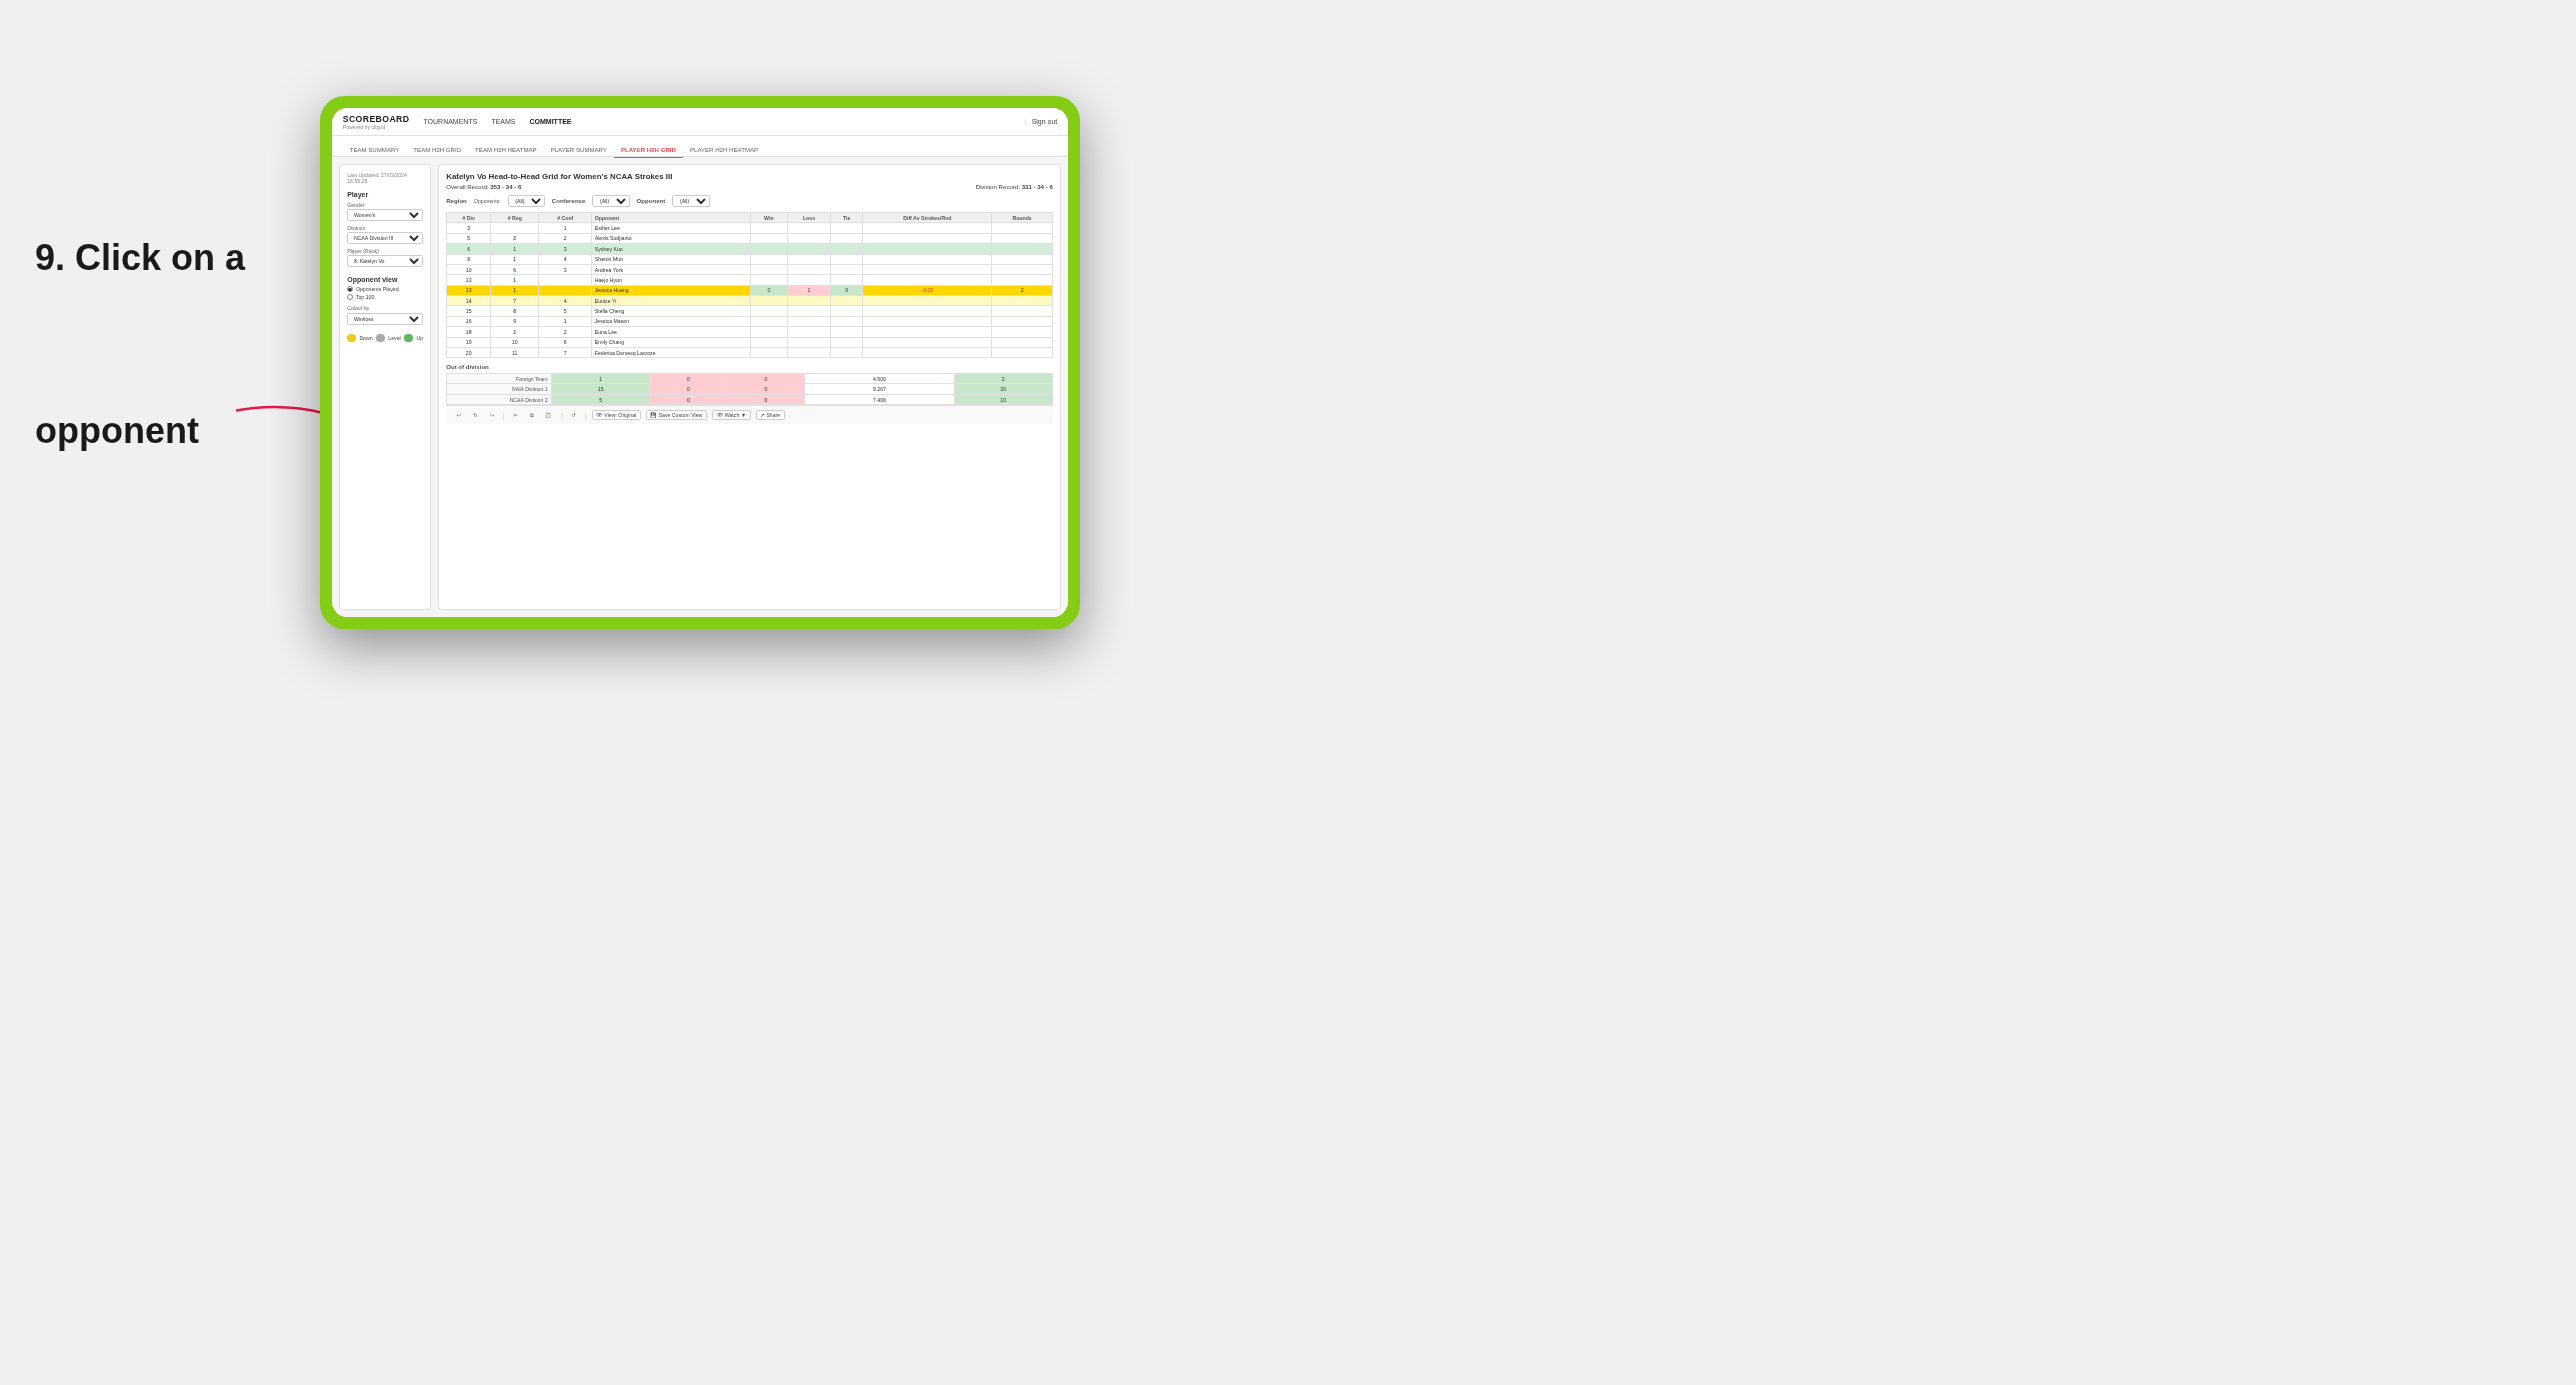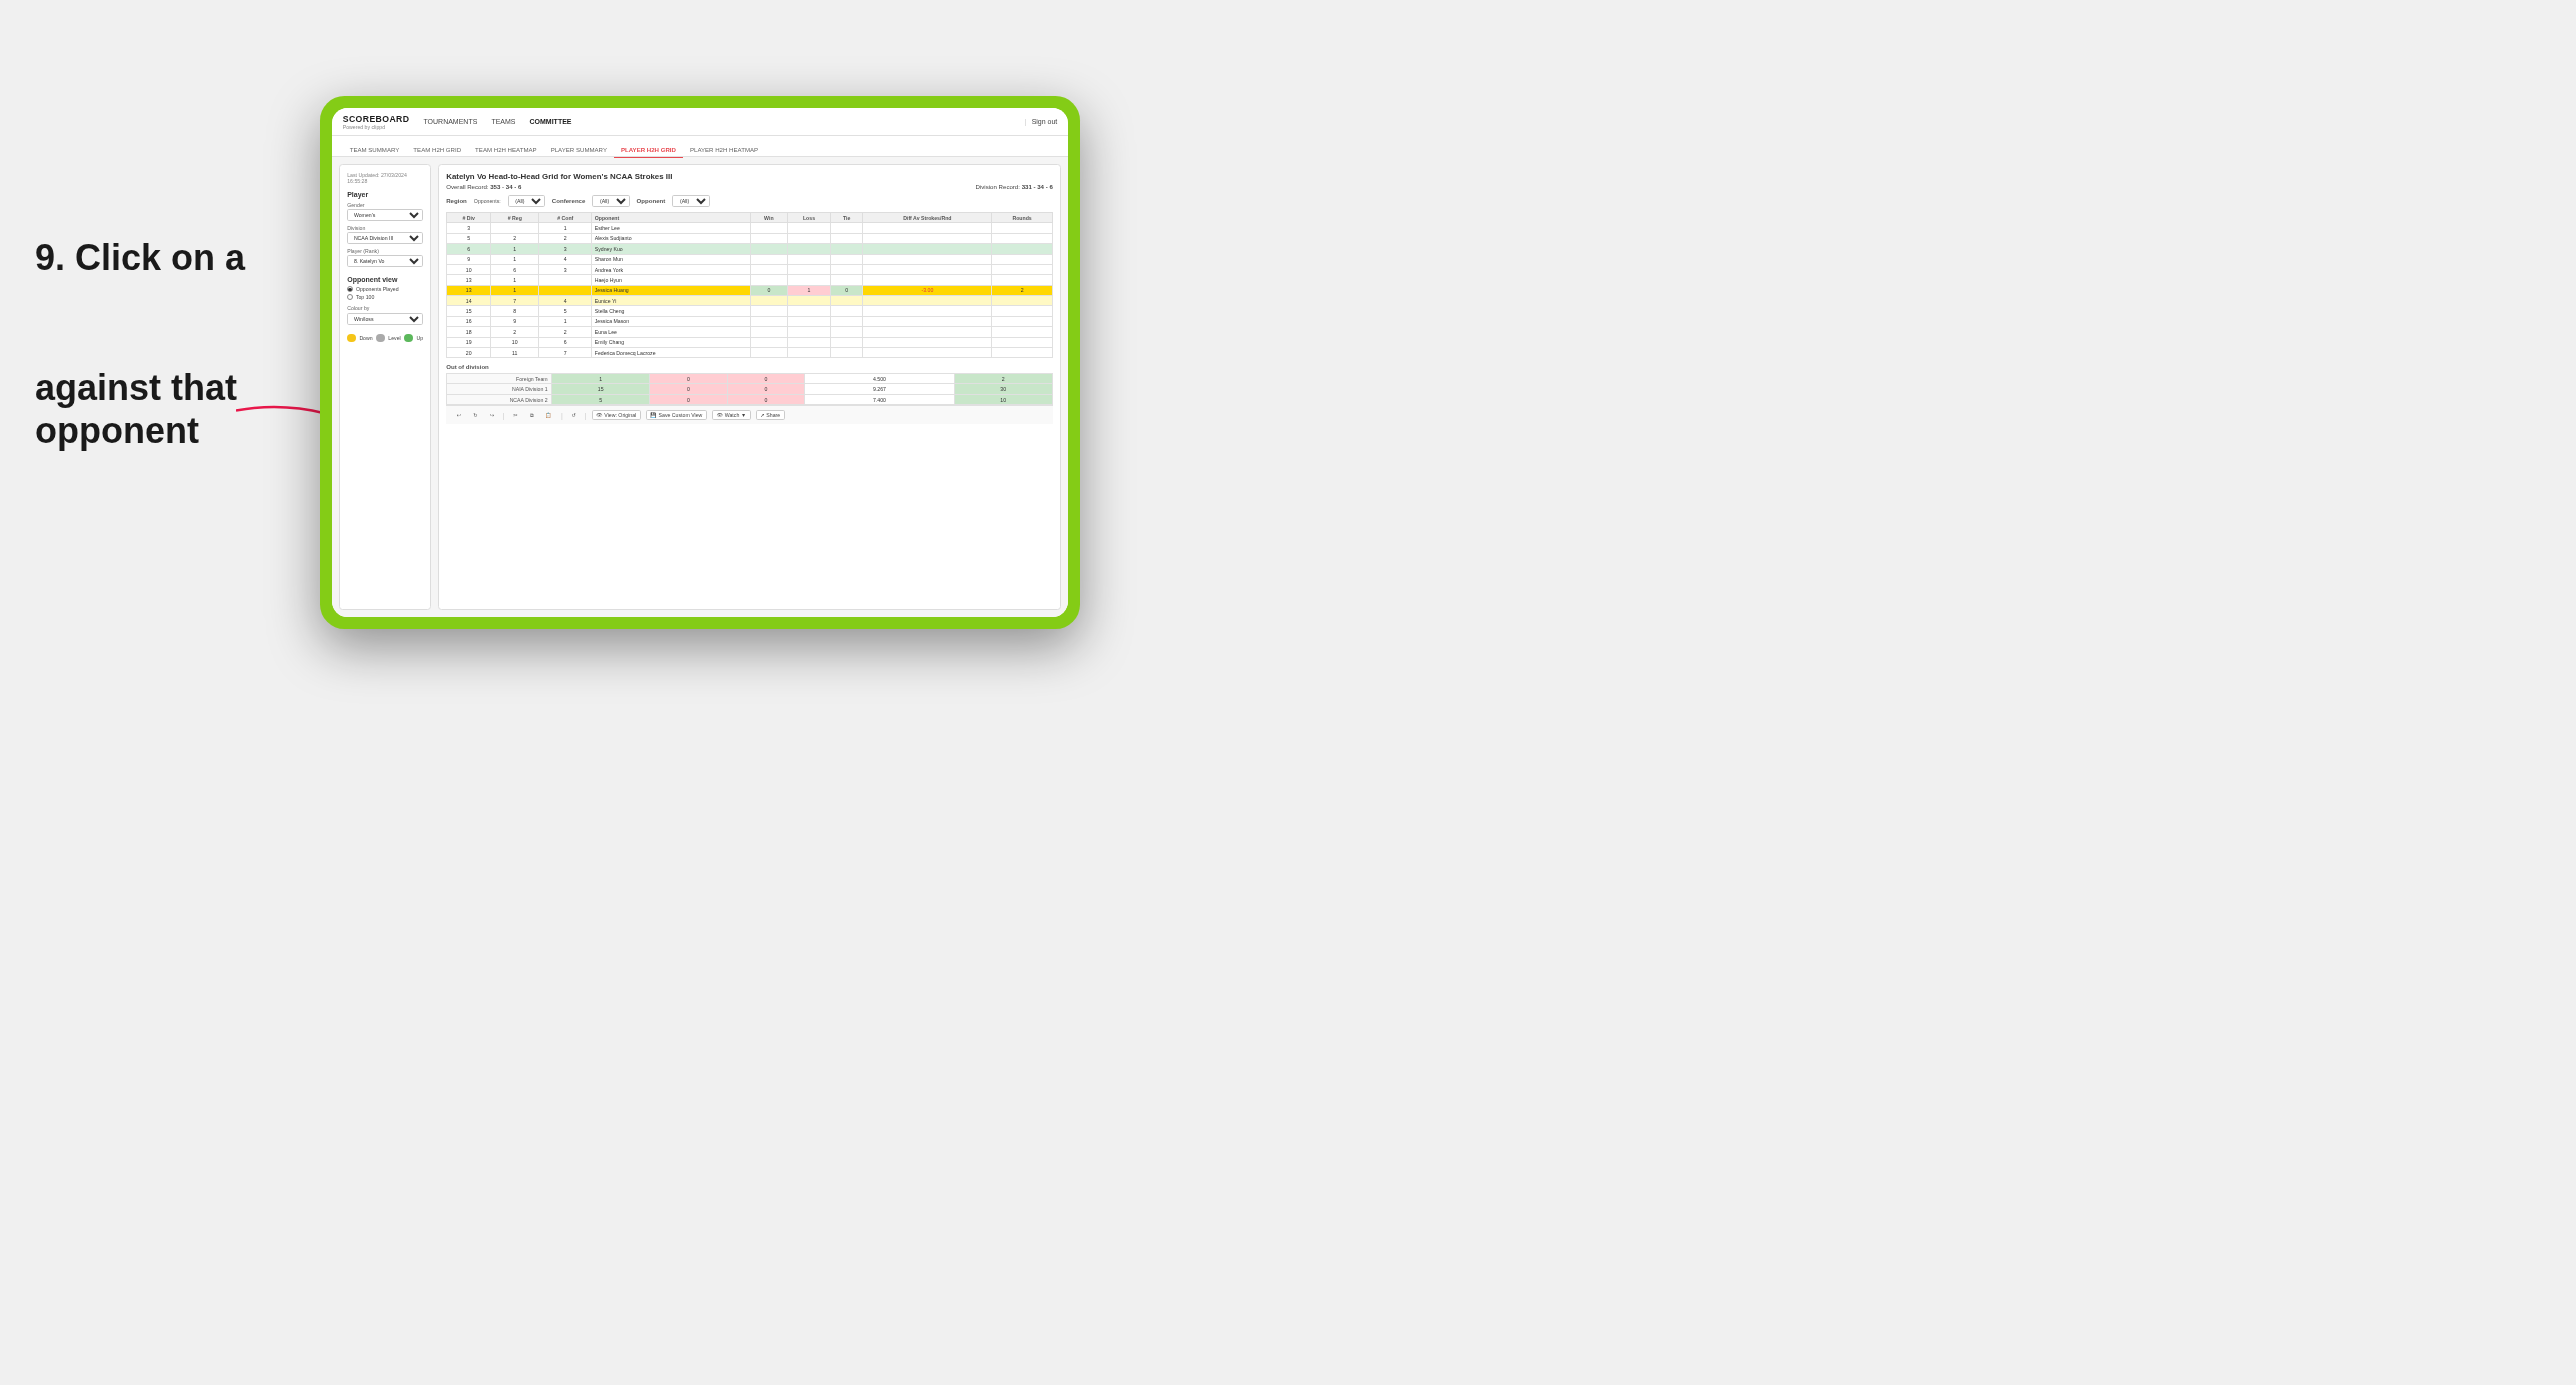--- a/index.html
+++ b/index.html
@@ -356,21 +356,21 @@
     }
   </style>
 </head>
 <body>
 
 <div class="annotation">
   <span>9.</span>
   <span>Click on a</span><br>
   <br>
   <br>
-  <span>against that</span><br>
+  <br>
   <span>opponent</span>
 </div>
 
 <svg class="pink-arrow" width="192" height="70" viewBox="0 0 220 80">
   <defs>
     <marker id="arrowhead" markerWidth="10" markerHeight="7" refX="10" refY="3.5" orient="auto">
       <polygon points="0 0, 10 3.5, 0 7" fill="#e8174a"></polygon>
     </marker>
   </defs>
   <path d="M 0,20 Q 80,5 160,45 L 200,50" stroke="#e8174a" stroke-width="3" fill="none" marker-end="url(#arrowhead)"></path>

